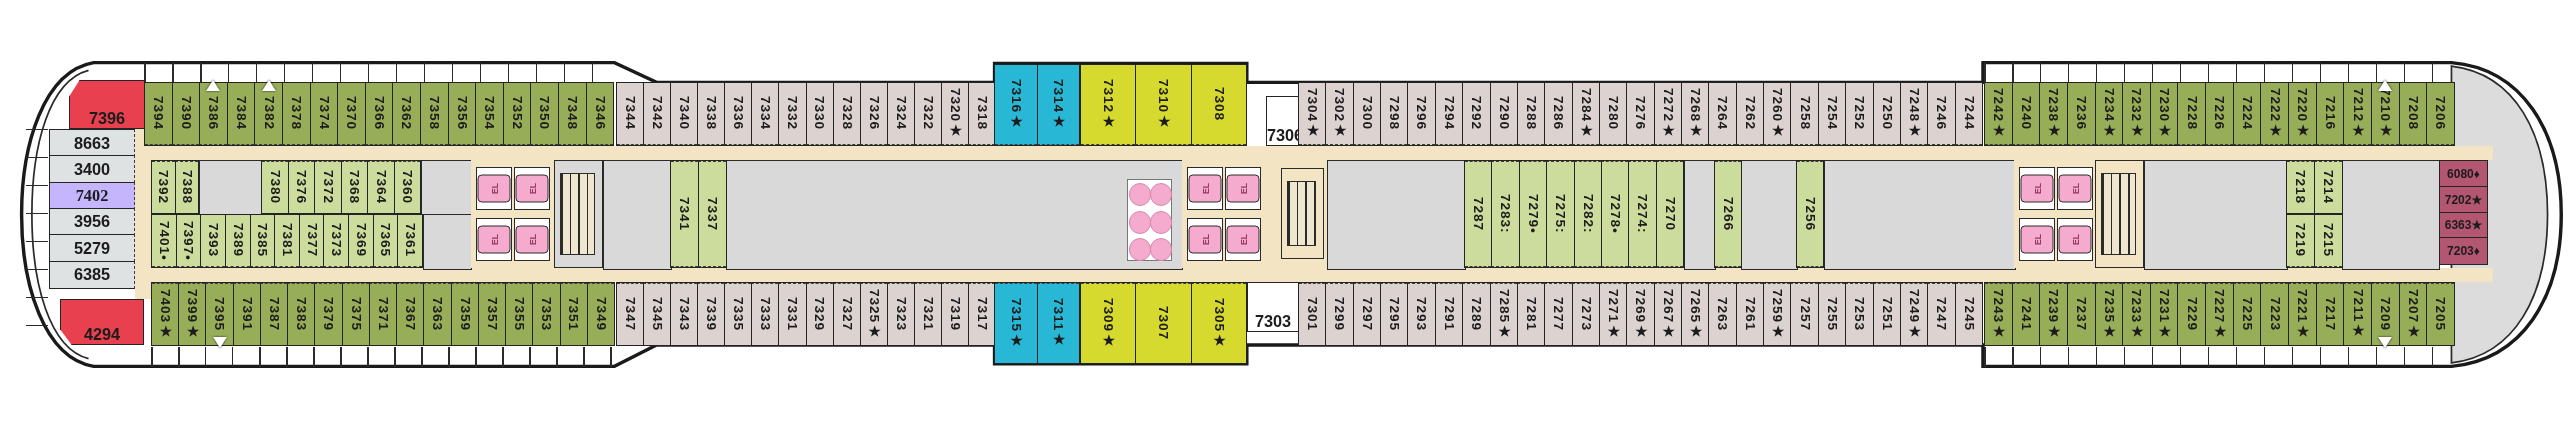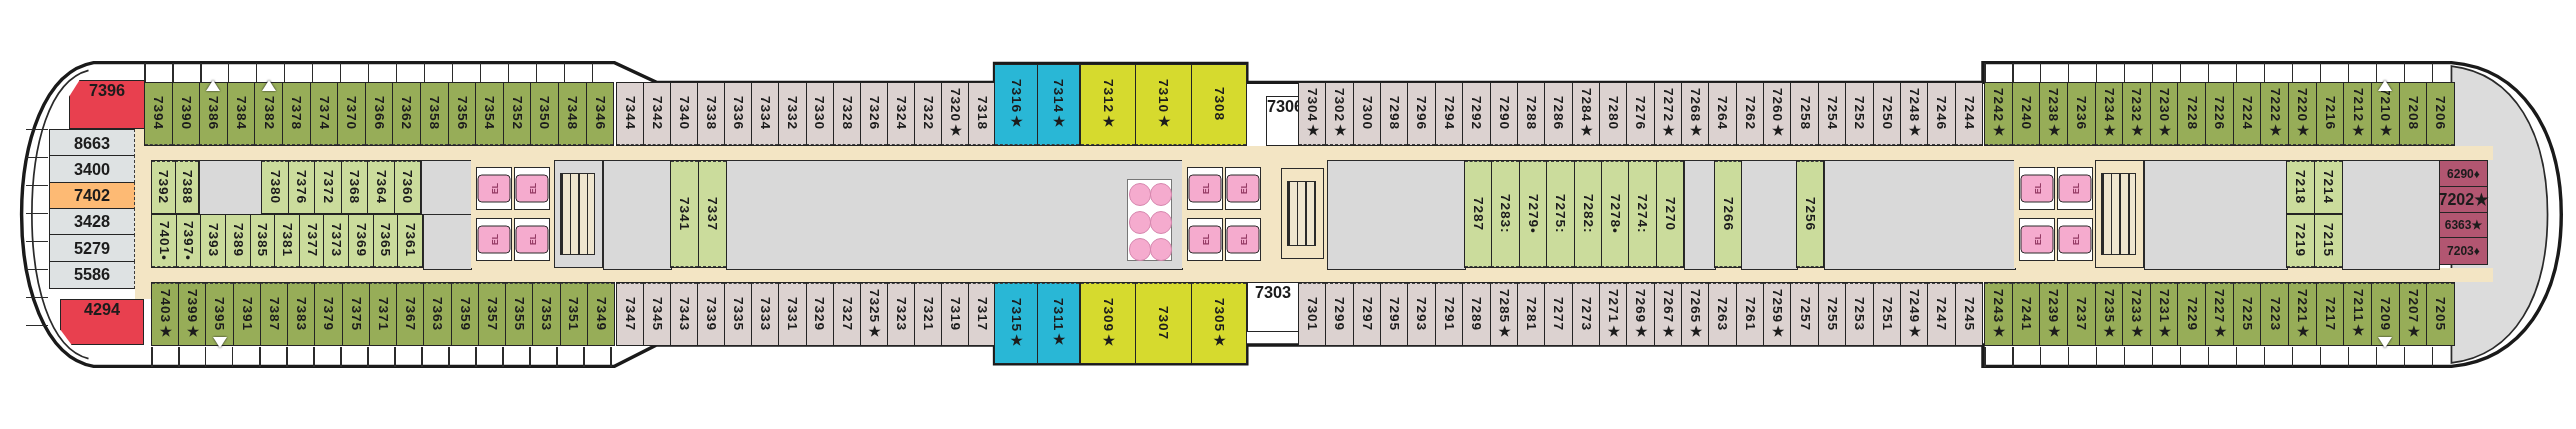--- a/index.html
+++ b/index.html
@@ -10,21 +10,21 @@
   .cells{position:absolute;display:flex;z-index:2;border:1.7px solid #242424;box-sizing:border-box;background:#fff;}
   .cell{flex:1 1 0;position:relative;display:flex;align-items:center;justify-content:center;
         border-left:1.4px solid #242424;box-sizing:border-box;}
   .cell:first-child{border-left:none;}
   .vnum{writing-mode:vertical-rl;font-size:13.7px;font-weight:bold;color:#1c1c1c;letter-spacing:0.9px;line-height:1;}
   .hnum{font-size:16.3px;font-weight:bold;color:#1c1c1c;white-space:nowrap;}
   .dash-b > .cell{border-bottom:1.9px dashed #3c3c3c;}
   .dash-t > .cell{border-top:1.9px dashed #3c3c3c;}
   .dash-tb > .cell{border-top:1.9px dashed #3c3c3c;border-bottom:1.9px dashed #3c3c3c;}
   .room{position:absolute;z-index:2;border:1.7px solid #242424;box-sizing:border-box;
-        display:flex;align-items:flex-start;justify-content:center;}
+        display:flex;align-items:flex-end;justify-content:center;}
   .vstack{position:absolute;z-index:2;display:flex;flex-direction:column;box-sizing:border-box;}
   .vrow{position:relative;border:1.7px solid #242424;box-sizing:border-box;margin-top:-1.7px;
         display:flex;align-items:center;justify-content:center;}
   .vrow:first-child{margin-top:0;}
   .dash-r .vrow{border-right:1.9px dashed #3c3c3c;}
   .cut-tl{clip-path:polygon(0 34%,14% 0,100% 0,100% 100%,0 100%);}
   .cut-bl{clip-path:polygon(0 0,100% 0,100% 100%,14% 100%,0 66%);}
   .balcony{position:absolute;z-index:1;box-sizing:border-box;}
   .elpad{position:absolute;width:36px;height:43px;background:#fff;border:1.4px solid #2a2a2a;
          box-sizing:border-box;display:flex;align-items:center;justify-content:center;z-index:3;}
@@ -68,31 +68,31 @@
     <div class="room cut-tl" style="left: 69px; top: 80px; width: 76px; height: 49px; background: rgb(232, 64, 79);">
       <span class="hnum">7396</span>
     </div>
     <div class="vstack dash-r" style="left: 49px; top: 129px; width: 86px;">
       <div class="vrow" style="height: 28px; background: rgb(222, 226, 227);">
         <span class="hnum">8663</span>
       </div>
       <div class="vrow" style="height: 28px; background: rgb(222, 226, 227);">
         <span class="hnum">3400</span>
       </div>
-      <div class="vrow" style="height: 28px; background: #fdba74;">
+      <div class="vrow" style="height: 28px; background: #c4b5fd; font-family: Liberation Serif, serif;">
         <span class="hnum">7402</span>
       </div>
       <div class="vrow" style="height: 28px; background: rgb(222, 226, 227);">
-        <span class="hnum">3428</span>
+        <span class="hnum">3956</span>
       </div>
       <div class="vrow" style="height: 28px; background: rgb(222, 226, 227);">
         <span class="hnum">5279</span>
       </div>
       <div class="vrow" style="height: 28px; background: rgb(222, 226, 227);">
-        <span class="hnum">5586</span>
+        <span class="hnum">6385</span>
       </div>
     </div>
     <div class="room cut-bl" style="left: 60px; top: 299px; width: 84px; height: 46px; background: rgb(232, 64, 79);">
       <span class="hnum">4294</span>
     </div>
     <div class="cells dash-b" style="left: 144px; top: 82px; width: 470px; height: 64px;">
       <div class="cell" style="background: rgb(151, 173, 88);">
         <span class="vnum">7394</span>
       </div>
       <div class="cell" style="background: rgb(151, 173, 88);">
@@ -782,24 +782,24 @@
       <div class="cell" style="background: rgb(203, 220, 156);">
         <span class="vnum">7219</span>
       </div>
       <div class="cell" style="background: rgb(203, 220, 156);">
         <span class="vnum">7215</span>
       </div>
     </div>
     <div class="blk" style="left: 2342px; top: 160px; width: 96px; height: 108px; background: rgb(217, 217, 217); border: 1.4px solid rgb(42, 42, 42);"></div>
     <div class="vstack" style="left: 2439px; top: 160px; width: 49px;">
       <div class="vrow" style="height: 27.5px; background: rgb(178, 86, 113);">
-        <span class="hnum" style="font-size: 12px;">6290♦</span>
+        <span class="hnum" style="font-size: 12px;">6080♦</span>
       </div>
       <div class="vrow" style="height: 27.5px; background: rgb(178, 86, 113);">
-        <span class="hnum" style="font-size: 16px;">7202★</span>
+        <span class="hnum" style="font-size: 12px;">7202★</span>
       </div>
       <div class="vrow" style="height: 27.5px; background: rgb(178, 86, 113);">
         <span class="hnum" style="font-size: 12px;">6363★</span>
       </div>
       <div class="vrow" style="height: 27.5px; background: rgb(178, 86, 113);">
         <span class="hnum" style="font-size: 12px;">7203♦</span>
       </div>
     </div>
   </div>
 

